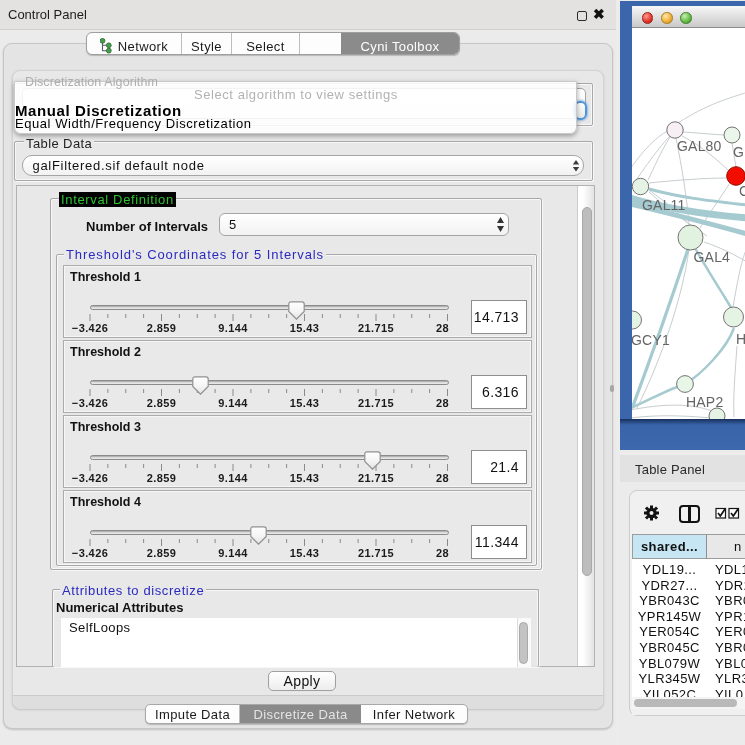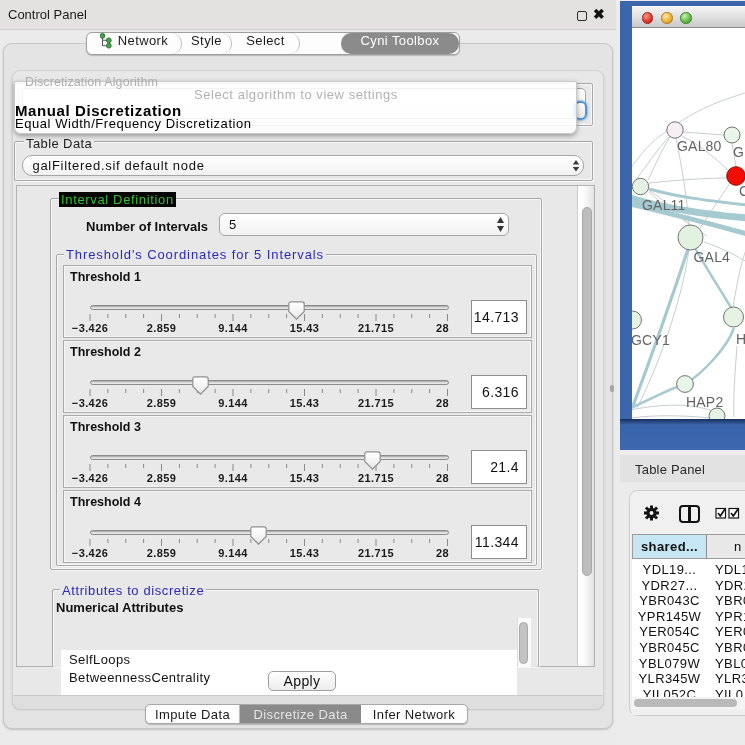--- a/index.html
+++ b/index.html
@@ -7,21 +7,21 @@
 body { font-family:"Liberation Sans", sans-serif; background:#ececec; position:relative; letter-spacing:0.4px; }
 .abs { position:absolute; }
 
 #titlebar { left:0; top:0; width:616px; height:30px; background:#e3e2e0; border-bottom:1px solid #d0cfcd; }
 #titlebar .t { position:absolute; left:8px; top:7px; font-size:13px; color:#1c1c1c; letter-spacing:0; }
 #leftbg { left:0; top:30px; width:616px; height:715px; background:#ebebeb; }
 #outerpane { left:3px; top:43px; width:610px; height:686px; background:#e4e4e4; border:1px solid #c6c6c6; border-radius:9px; box-shadow:0 1px 2px rgba(0,0,0,0.18); }
 #innerpane { left:12px; top:70px; width:592px; height:639px; background:#e8e8e8; border:1px solid #d2d2d2; border-radius:8px; box-shadow:0 1px 2px rgba(0,0,0,0.15); }
 
 #toptabs { left:86px; top:32px; height:23px; background:#fdfdfd; border:1px solid #9f9f9f; border-radius:6px; display:flex; font-size:13px; color:#1a1a1a; align-items:center; overflow:hidden; box-shadow:0 1px 1px rgba(0,0,0,0.2); }
-#toptabs .tab { height:100%; display:flex; align-items:flex-start; justify-content:center; border-right:1px solid #bdbdbd;border-radius:10px; }
+#toptabs .tab { height:100%; display:flex; align-items:flex-end; justify-content:center; border-right:1px solid #bdbdbd; }
 #toptabs .tab:last-child { border-right:none; }
 #toptabs .sel { background:#8b8b8b; color:#fff; border-right:none; }
 
 #bottabs { left:145px; top:704px; height:20px; background:#fdfdfd; border:1px solid #a8a8a8; border-radius:5px; display:flex; font-size:13px; color:#1a1a1a; align-items:center; overflow:hidden; box-shadow:0 1px 1px rgba(0,0,0,0.2); }
 #bottabs .tab { height:100%; display:flex; align-items:center; justify-content:center; border-right:1px solid #bdbdbd; }
 #bottabs .tab:last-child { border-right:none; }
 #bottabs .sel { background:#8a8a8a; color:#e4e4e4; border-right:none; }
 
 .group { border:1px solid #a8a8a8; border-radius:2px; box-shadow:inset 0 0 0 1px rgba(255,255,255,0.65), 1px 1px 0 rgba(255,255,255,0.65); }
 .glabel { position:absolute; font-size:13px; background:transparent; padding:0 2px; }
@@ -33,21 +33,21 @@
 #vthumb { left:582px; top:207px; width:9.5px; height:369px; background:#bdbdbd; border:1px solid #a9a9a9; border-radius:5px; }
 
 .tbox { left:63px; width:469px; height:73px; background:#e9e9e9; border:1px solid #ababab; box-shadow:inset 0 0 0 1px rgba(255,255,255,0.6); }
 .tlabel { position:absolute; left:6px; top:3.5px; font-size:12.5px; font-weight:bold; color:#111; letter-spacing:0; }
 .track { position:absolute; left:26px; top:39px; width:359px; height:5px; border:1px solid #8b8b8b; border-radius:3px; background:linear-gradient(#9e9e9e,#d6d6d6 45%,#ededed); }
 .vbox { position:absolute; left:407px; top:34px; width:56px; height:34px; background:#ffffff; border:1px solid #8e8e8e; font-size:14px; color:#111; text-align:right; line-height:32px; padding-right:7px; }
 .ticks { position:absolute; left:0; top:48px; }
 .tn { position:absolute; top:55.5px; font-size:11px; font-weight:bold; color:#1a1a1a; transform:translateX(-50%); }
 .thumb { position:absolute; top:35px; width:17px; height:19px; }
 
-#numlist { left:61px; top:618px; width:456px; height:49px; overflow:hidden; background:#fff; font-size:13px; color:#111;margin-top:32px; }
+#numlist { left:61px; top:618px; width:456px; height:49px; overflow:hidden; background:#fff; font-size:13px; color:#111; }
 #numlist div { padding:2px 0 1px 8px; }
 #listsb { left:517px; top:618px; width:14px; height:49px; background:#fafafa; border-left:1px solid #ddd; }
 #listthumb { left:519px; top:622px; width:9px; height:42px; background:#c3c3c3; border:1px solid #a9a9a9; border-radius:5px; }
 
 #applybtn { left:268px; top:671px; width:68px; height:20px; background:linear-gradient(#ffffff,#ededed); border:1px solid #9f9f9f; border-radius:5px; font-size:14px; color:#111; text-align:center; line-height:18px; }
 
 #popup { left:14px; top:81px; width:563px; height:53px; background:rgba(255,255,255,0.87); border:1px solid #c9c9c9; border-radius:0 0 7px 7px; box-shadow:0 2px 5px rgba(0,0,0,0.35); }
 
 #netwin { left:620px; top:1px; width:125px; height:449px; background:#3c66ab; }
 #nettitle { left:632px; top:6px; width:113px; height:22px; background:linear-gradient(#f7f7f7,#c9c9c9); border-bottom:1px solid #8a8a8a; }
@@ -283,21 +283,20 @@
       </defs>
     </svg>
     <div class="vbox">11.344</div>
   </div>
 
 <div class="abs group" style="left:52px;top:589px;width:487px;height:78px;border-bottom:none;"></div>
 <div class="abs glabel" style="left:60px;top:583px;color:#2a2ac0;background:#e8e8e8;letter-spacing:0.6px;">Attributes to discretize</div>
 <div class="abs" style="left:56px;top:600px;font-size:13px;font-weight:bold;color:#111;letter-spacing:0;">Numerical Attributes</div>
 <div class="abs" id="numlist">
     <div>SelfLoops</div>
-    <div>BetweennessCentrality</div>
   </div>
 <div class="abs" id="listsb"></div>
 <div class="abs" id="listthumb"></div>
 
 <div class="abs" id="applybtn">Apply</div>
 <div class="abs" style="left:13px;top:695px;width:590px;height:14px;background:#dedede;border-top:1px solid #cacaca;border-radius:0 0 8px 8px;"></div>
 
 <div class="abs" id="toptabs">
   <div class="tab" style="width:95px;"><svg width="14" height="16" style="margin-right:4px;">
         <path d="M2.5 3 V13 M2.5 7.3 H8.5 M2.5 12.7 H8.5" stroke="#5a5a66" stroke-width="1.1" fill="none"></path>

